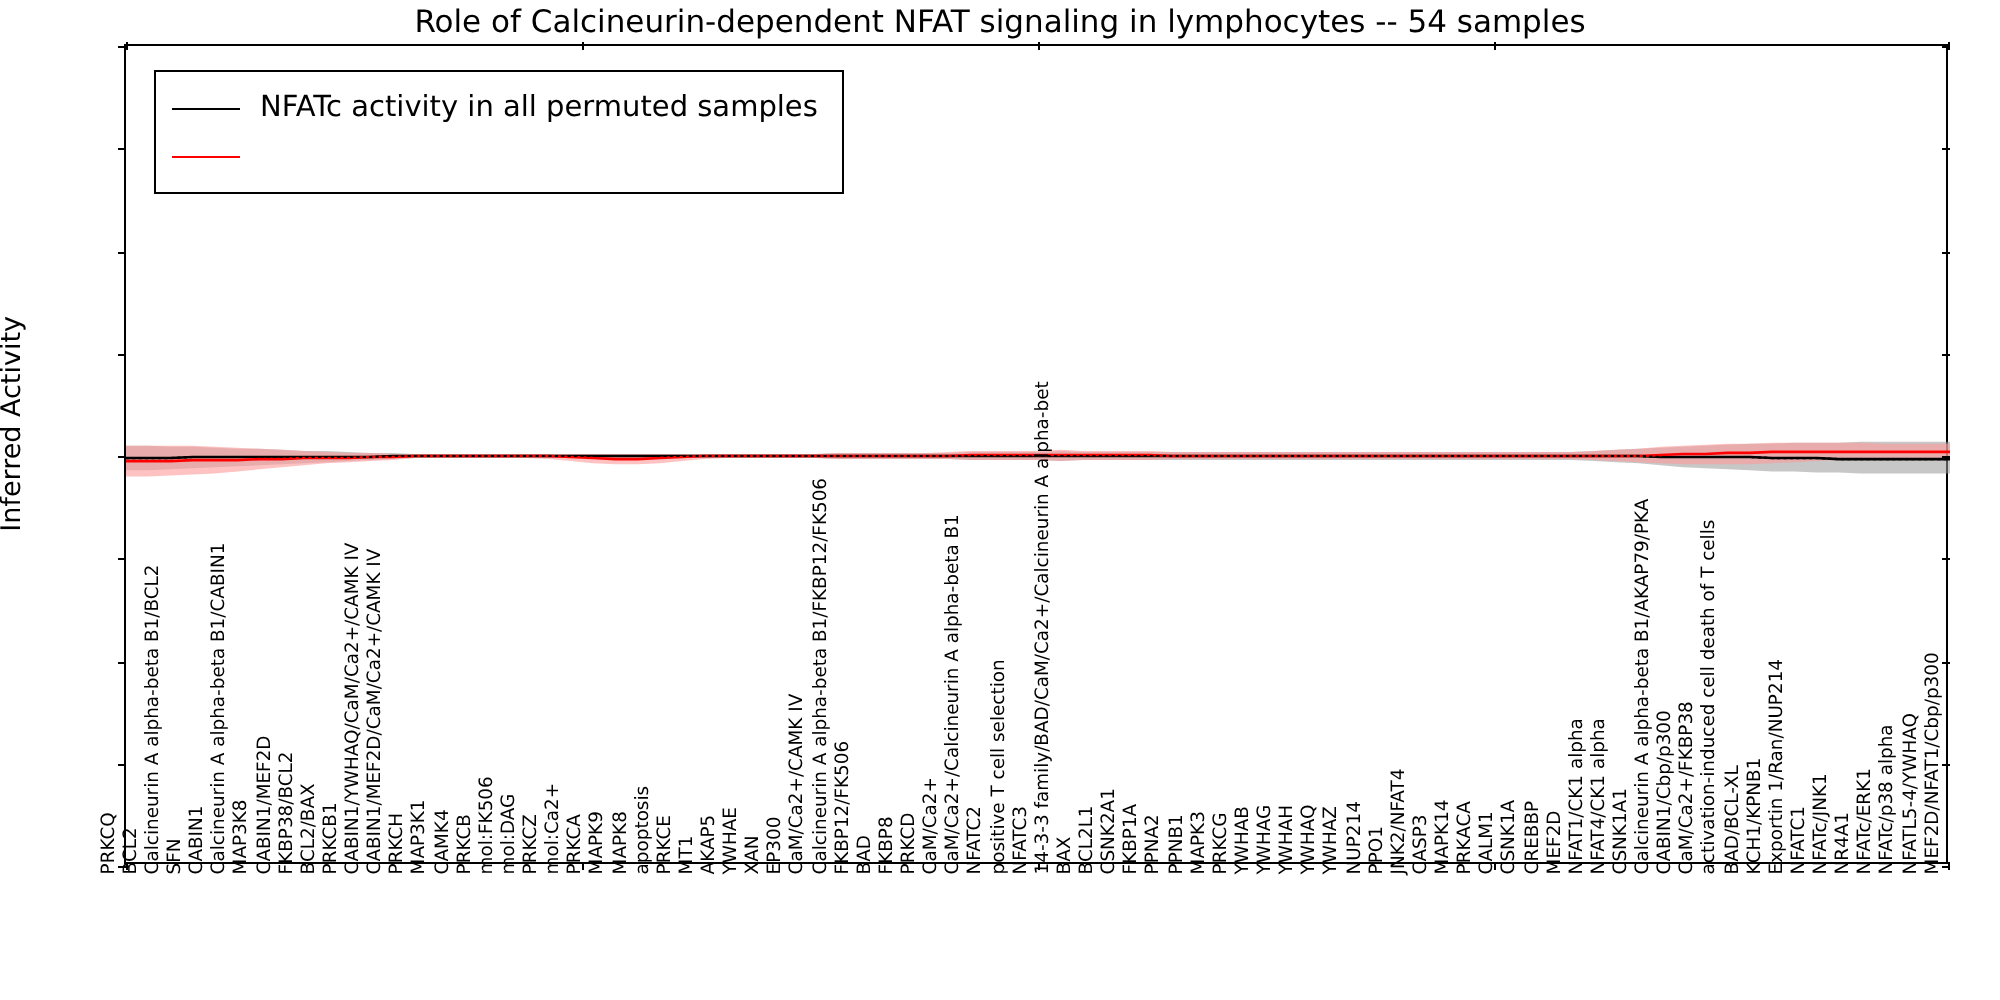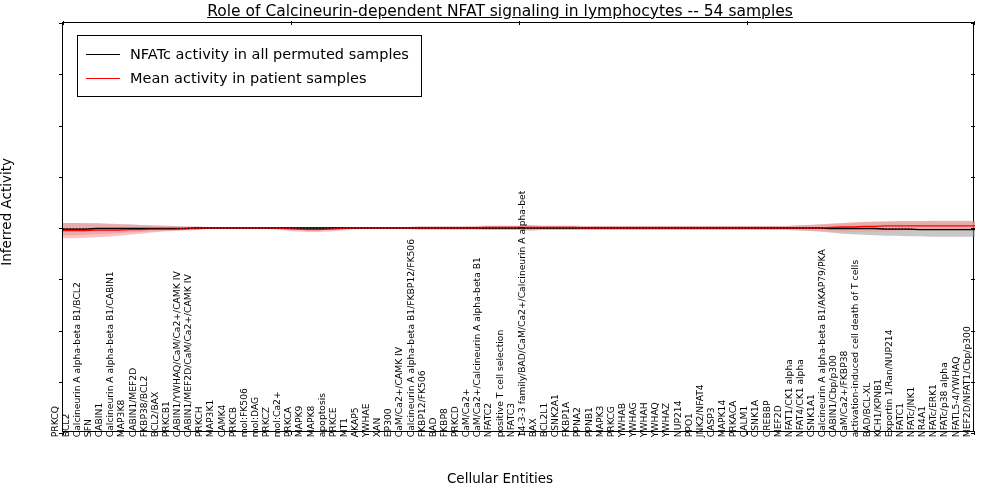--- a/index.html
+++ b/index.html
@@ -6,21 +6,21 @@
   body{
     width:1000px;height:500px;background:#ffffff;
     font-family:"DejaVu Sans","Liberation Sans",sans-serif;
     overflow:hidden;
   }
   #fig{position:relative;width:1000px;height:500px;}
 
   
   .title{
     position:absolute;left:0;top:2px;width:1000px;text-align:center;
-    font-size:15.5px;color:#000;white-space:nowrap;text-decoration:underline;
+    font-size:15.5px;color:#000;white-space:nowrap;
   }
 
   
   .axes{
     position:absolute;left:62px;top:22px;width:912px;height:410px;
     border:1.1px solid #000;box-sizing:border-box;background:#fff;
   }
 
   
   .ylabel{
@@ -114,21 +114,20 @@
         <div class="ytickmark-in" style="top: 0px; left: 908px;"></div>
       </div>
 
     <div class="legend">
       <div class="legrow">
         <span class="legline"></span>
         <span class="legtxt">NFATc activity in all permuted samples</span>
       </div>
       <div class="legrow">
         <span class="legline red"></span>
-        <span class="legtxt">Mean activity in patient samples</span>
       </div>
     </div>
   </div>
 
   <div class="xcats" id="xcats">
       <div class="xcat" style="left: -3.3px; top: 428px;">PRKCQ</div>
       <div class="xcat" style="left: 7.82195px; top: 428px;">BCL2</div>
       <div class="xcat" style="left: 18.9439px; top: 428px;">Calcineurin A alpha-beta B1/BCL2</div>
       <div class="xcat" style="left: 30.0659px; top: 428px;">SFN</div>
       <div class="xcat" style="left: 41.1878px; top: 428px;">CABIN1</div>
@@ -204,14 +203,13 @@
       <div class="xcat" style="left: 819.724px; top: 428px;">KCH1/KPNB1</div>
       <div class="xcat" style="left: 830.846px; top: 428px;">Exportin 1/Ran/NUP214</div>
       <div class="xcat" style="left: 841.968px; top: 428px;">NFATC1</div>
       <div class="xcat" style="left: 853.09px; top: 428px;">NFATc/JNK1</div>
       <div class="xcat" style="left: 864.212px; top: 428px;">NR4A1</div>
       <div class="xcat" style="left: 875.334px; top: 428px;">NFATc/ERK1</div>
       <div class="xcat" style="left: 886.456px; top: 428px;">NFATc/p38 alpha</div>
       <div class="xcat" style="left: 897.578px; top: 428px;">NFATL5-4/YWHAQ</div>
       <div class="xcat" style="left: 908.7px; top: 428px;">MEF2D/NFAT1/Cbp/p300</div>
     </div>
-  <div class="xlabel">Cellular Entities</div>
 </div>
 
 </body></html>

